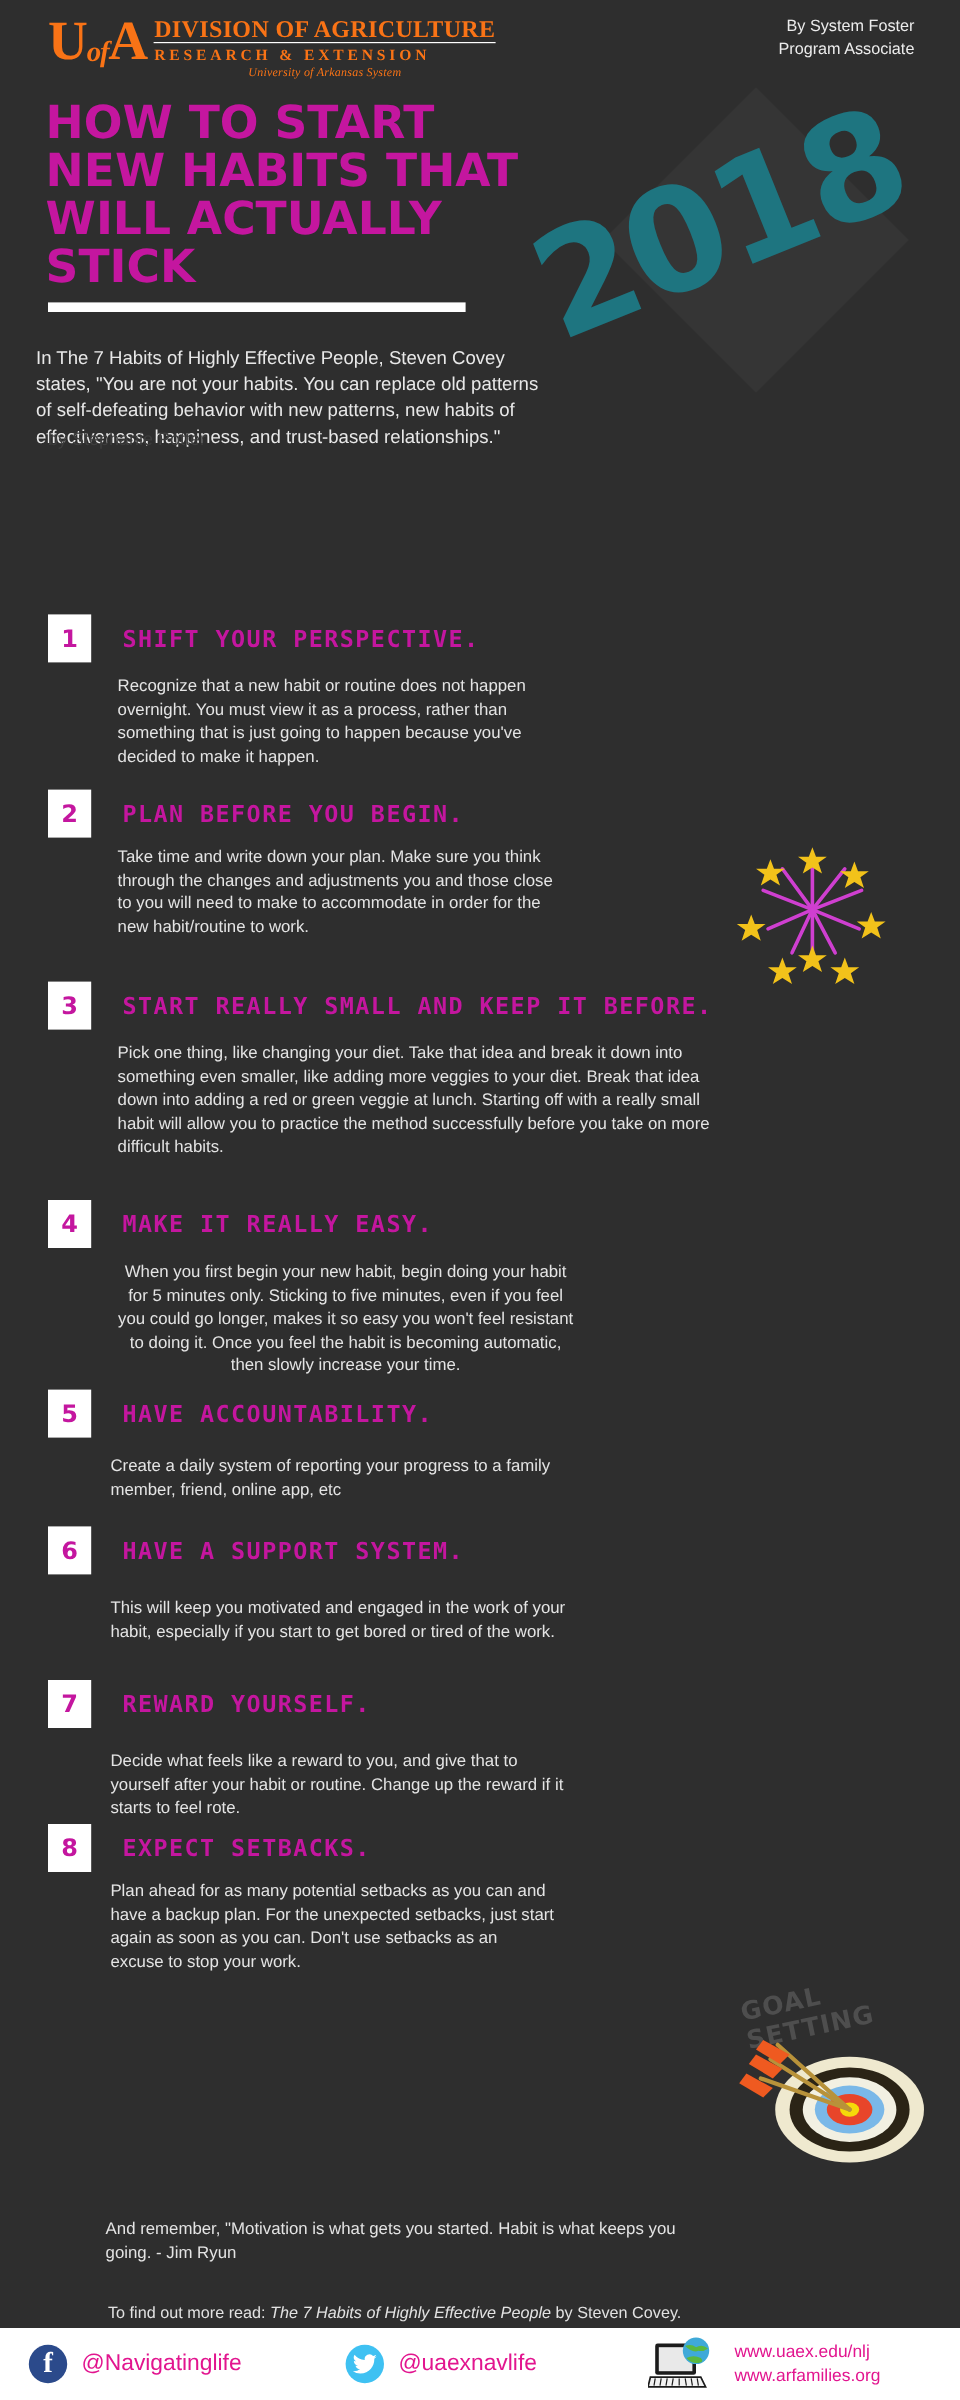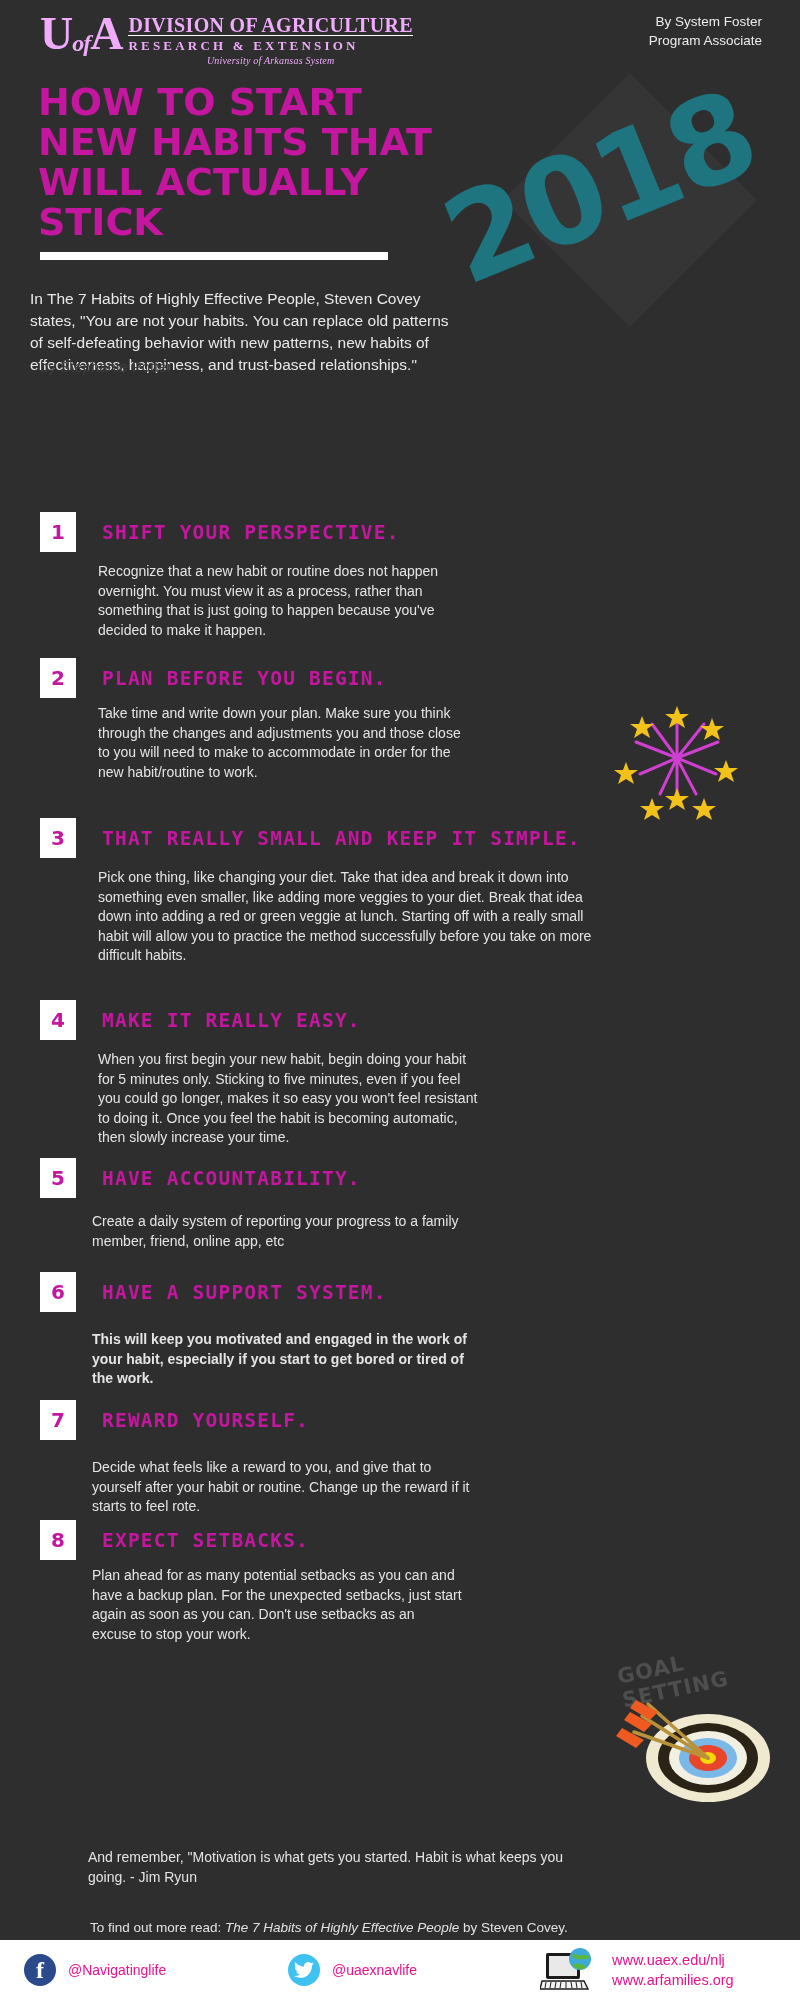--- a/index.html
+++ b/index.html
@@ -23,21 +23,21 @@
     position: absolute;
     top: 0; left: 0;
     width: 800px;
     height: 70px;
   }
   .logo {
     position: absolute;
     left: 40px; top: 12px;
     display: flex;
     align-items: flex-start;
-    color: #f0abfc;
+    color: #f97316;
   }
   .logo-ua {
     font-family: "Liberation Serif", serif;
     font-size: 46px;
     line-height: 44px;
     font-weight: 700;
     letter-spacing: -1px;
     padding-right: 6px;
   }
   .logo-ua .small-of {
@@ -249,21 +249,21 @@
     width: 32px; height: 32px;
     border-radius: 50%;
     background: #3fc1f2;
     display: flex;
     align-items: center;
     justify-content: center;
   }
   .fhandle {
     margin-left: 12px;
     color: #e2158f;
-    font-size: 14px;
+    font-size: 19px;
   }
   .flinks {
     color: #e2158f;
     font-size: 14.5px;
     line-height: 20px;
   }
 </style>
 </head>
 <body>
 
@@ -310,47 +310,47 @@
     <div class="step-head">
       <div class="num-box">2</div>
       <div class="step-title">PLAN BEFORE YOU BEGIN.</div>
     </div>
     <div class="step-body" style="width:370px; margin-top:6px;">Take time and write down your plan.  Make sure you think through the changes and adjustments you and those close to you will need to make to accommodate in order for the new habit/routine to work.</div>
   </div>
 
   <div class="step" style="left:40px; top:818px; width:600px;">
     <div class="step-head">
       <div class="num-box">3</div>
-      <div class="step-title">THAT REALLY SMALL AND KEEP IT SIMPLE.</div>
+      <div class="step-title">START REALLY SMALL AND KEEP IT BEFORE.</div>
     </div>
     <div class="step-body" style="width:510px;">Pick one thing, like changing your diet. Take that idea and break it down into something even smaller, like adding more veggies to your diet. Break that idea down into adding a red or green veggie at lunch. Starting off with a really small habit will allow you to practice the method successfully before you take on more difficult habits.</div>
   </div>
 
   <div class="step" style="left:40px; top:1000px; width:430px;">
     <div class="step-head">
       <div class="num-box">4</div>
       <div class="step-title">MAKE IT REALLY EASY.</div>
     </div>
-    <div class="step-body" style="width:380px;">When you first begin your new habit, begin doing your habit for 5 minutes only. Sticking to five minutes, even if you feel you could go longer, makes it so easy you won't feel resistant to doing it. Once you feel the habit is becoming automatic, then slowly increase your time.</div>
+    <div class="step-body" style="width:380px;text-align:center;">When you first begin your new habit, begin doing your habit for 5 minutes only. Sticking to five minutes, even if you feel you could go longer, makes it so easy you won't feel resistant to doing it. Once you feel the habit is becoming automatic, then slowly increase your time.</div>
   </div>
 
   <div class="step" style="left:40px; top:1158px; width:430px;">
     <div class="step-head">
       <div class="num-box">5</div>
       <div class="step-title">HAVE ACCOUNTABILITY.</div>
     </div>
     <div class="step-body" style="width:380px; margin-left:52px; margin-top:14px;">Create a daily system of reporting your progress to a family member, friend, online app, etc</div>
   </div>
 
   <div class="step" style="left:40px; top:1272px; width:430px;">
     <div class="step-head">
       <div class="num-box">6</div>
       <div class="step-title">HAVE A SUPPORT SYSTEM.</div>
     </div>
-    <div class="step-body" style="width:380px; margin-top:18px; margin-left:52px;font-weight:bold;">This will keep you motivated and engaged in the work of your habit, especially if you start to get bored or tired of the work.</div>
+    <div class="step-body" style="width:380px; margin-top:18px; margin-left:52px;">This will keep you motivated and engaged in the work of your habit, especially if you start to get bored or tired of the work.</div>
   </div>
 
   <div class="step" style="left:40px; top:1400px; width:430px;">
     <div class="step-head">
       <div class="num-box">7</div>
       <div class="step-title">REWARD YOURSELF.</div>
     </div>
     <div class="step-body" style="width:380px; margin-top:18px; margin-left:52px;">Decide what feels like a reward to you, and give that to yourself after your habit or routine. Change up the reward if it starts to feel rote.</div>
   </div>
 

